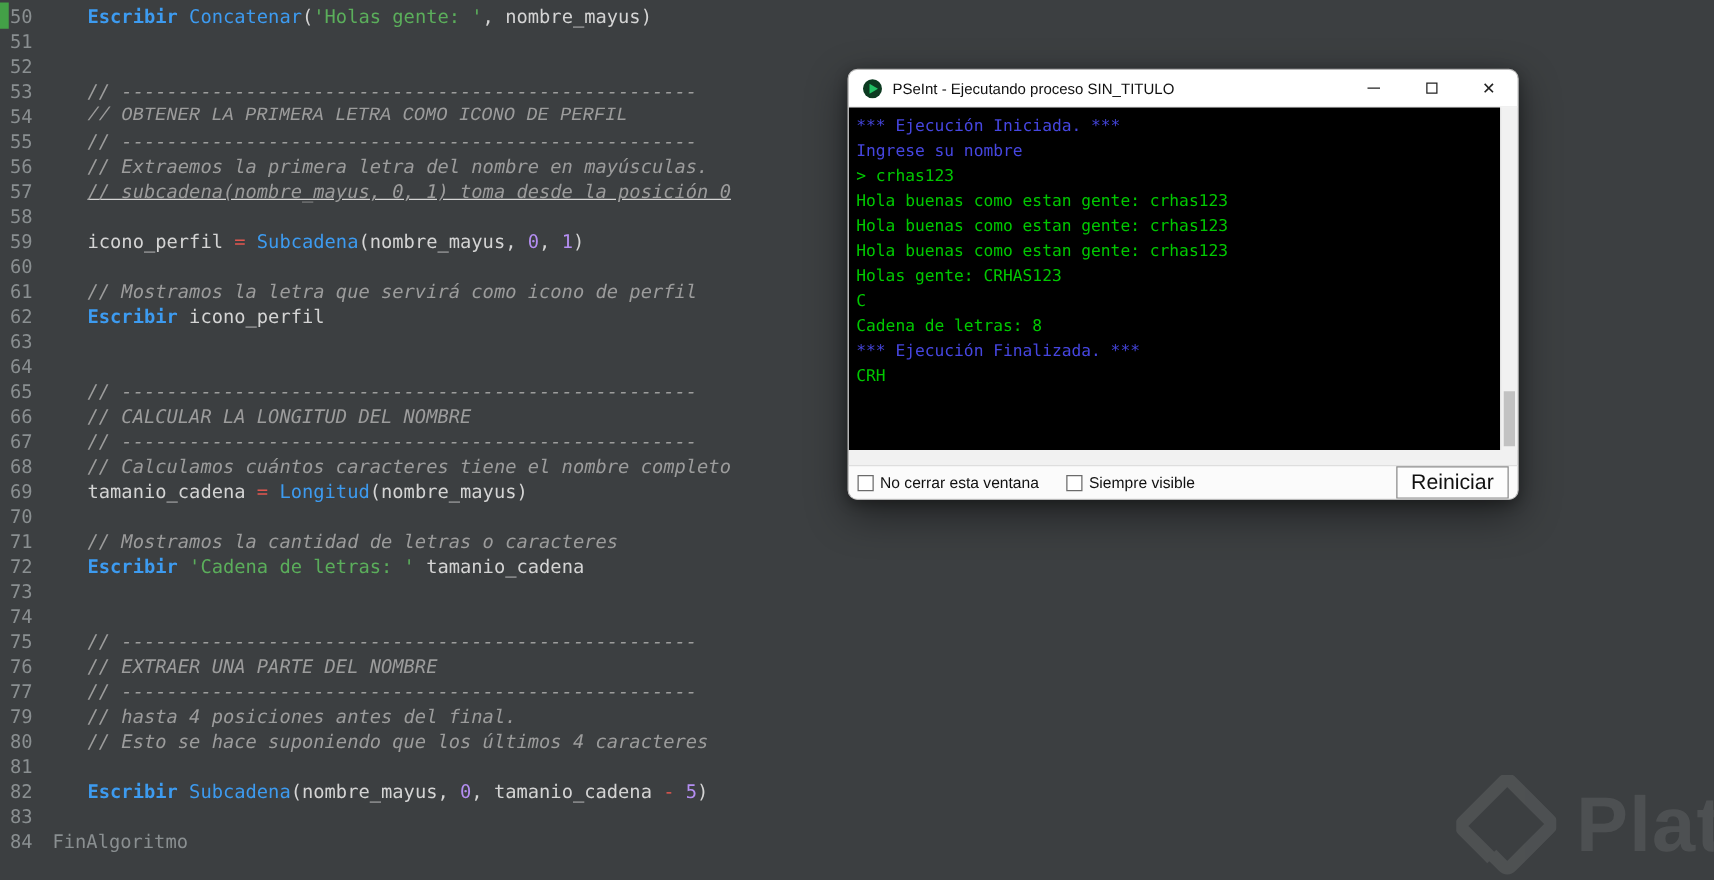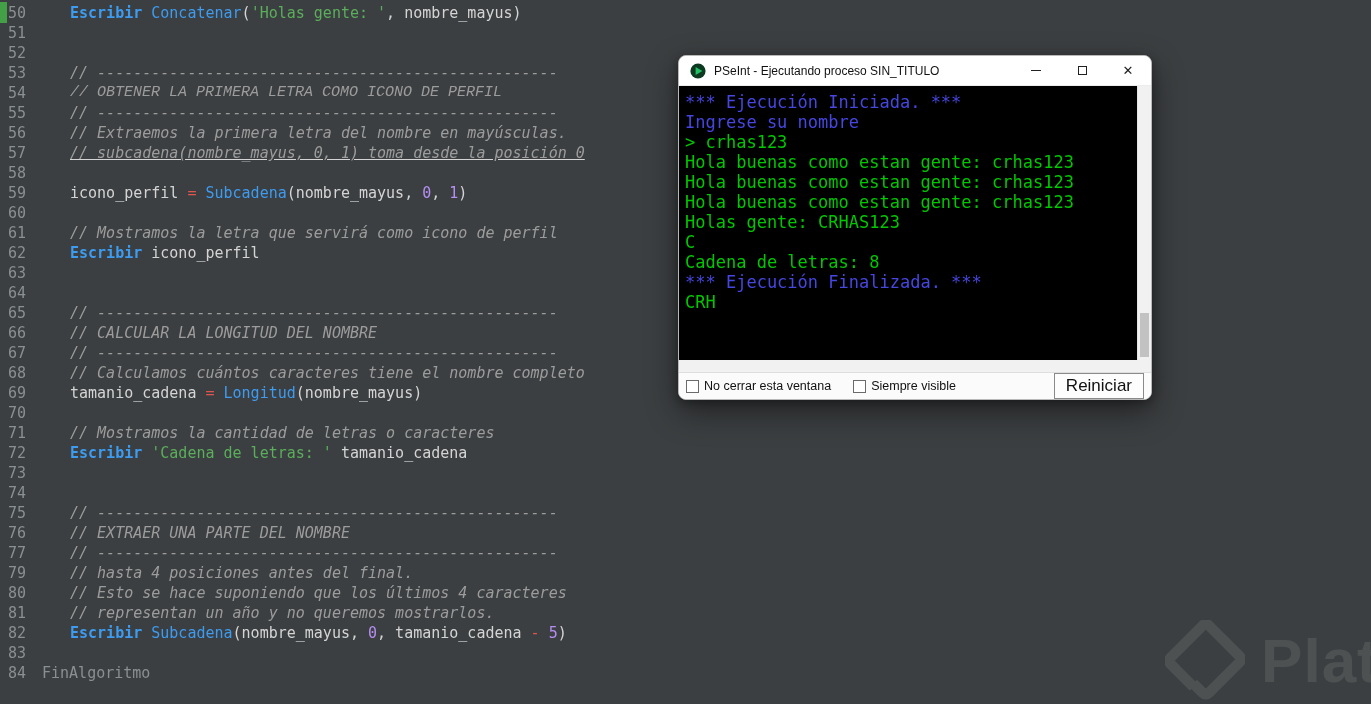--- a/index.html
+++ b/index.html
@@ -29,21 +29,21 @@
   .t-op  { color: var(--operator, #e0564f); }
   .t-cm  { color: var(--comment, #9c9c9c); font-style:italic; }
   .t-dim { color: var(--gutter-text, #8a8f91); }
   .current-line-marker {
     position:absolute; left:0; top:2px; width:7px; height:21px;
     background: var(--marker-green, #43a047);
   }
 
   
   .console-window {
-    position:absolute; left:678px; top:55px; width:474px; height:345px;
+    position:absolute; left:678px; top:55px; width:537px; height:345px;
     background:#f1f1f1; border:1px solid #b9b9b9; border-radius:8px;
     overflow:hidden; display:flex; flex-direction:column;
     box-shadow: 0 12px 32px rgba(0,0,0,0.45), 0 3px 10px rgba(0,0,0,0.30);
   }
   .titlebar {
     height:30px; background:#ffffff; display:flex; align-items:center;
     flex:none; border-bottom:1px solid #ececec;
   }
   .app-icon { width:16px; height:16px; margin:0 8px 0 11px; flex:none; }
   .app-icon svg { width:16px; height:16px; display:block; }
@@ -52,21 +52,21 @@
   .win-btn {
     width:46px; height:100%; display:flex; align-items:center; justify-content:center;
     background:transparent; border:none; font-size:13px; color:#222; cursor:default;
   }
   .glyph-min { width:10px; height:1px; background:#222; display:inline-block; }
   .glyph-max { width:9px; height:9px; border:1px solid #222; display:inline-block; }
 
   .console-body { flex:1; display:flex; min-height:0; }
   .console-output {
     flex:1; background:#000; padding:6px 6px;
-    font-family:"DejaVu Sans Mono", monospace; font-size:17px; line-height:20px;
+    font-family:"DejaVu Sans Mono", monospace; font-size:13px; line-height:20px;
     overflow:hidden;
   }
   .c-line { white-space:pre; }
   .c-sys { color: var(--console-system, #4646e0); }
   .c-usr, .c-out { color: var(--console-user, #00c800); }
 
   .scrollbar { width:14px; background:#f1f1f1; position:relative; flex:none; border-left:1px solid #e3e3e3; }
   .scroll-thumb { position:absolute; left:2px; right:2px; bottom:3px; height:44px; background:#c2c2c2; }
 
   .console-footer {
@@ -118,21 +118,21 @@
       <div class="code-row"><span class="gutter">70</span><span class="code" style="padding-left: 28px;"></span></div>
       <div class="code-row"><span class="gutter">71</span><span class="code" style="padding-left: 28px;"><span class="t-cm">// Mostramos la cantidad de letras o caracteres</span></span></div>
       <div class="code-row"><span class="gutter">72</span><span class="code" style="padding-left: 28px;"><span class="t-kw">Escribir</span><span class="t-pl"> </span><span class="t-str">'Cadena de letras: '</span><span class="t-pl"> tamanio_cadena</span></span></div>
       <div class="code-row"><span class="gutter">73</span><span class="code" style="padding-left: 28px;"></span></div>
       <div class="code-row"><span class="gutter">74</span><span class="code" style="padding-left: 28px;"></span></div>
       <div class="code-row"><span class="gutter">75</span><span class="code" style="padding-left: 28px;"><span class="t-cm">// ---------------------------------------------------</span></span></div>
       <div class="code-row"><span class="gutter">76</span><span class="code" style="padding-left: 28px;"><span class="t-cm">// EXTRAER UNA PARTE DEL NOMBRE</span></span></div>
       <div class="code-row"><span class="gutter">77</span><span class="code" style="padding-left: 28px;"><span class="t-cm">// ---------------------------------------------------</span></span></div>
       <div class="code-row"><span class="gutter">79</span><span class="code" style="padding-left: 28px;"><span class="t-cm">// hasta 4 posiciones antes del final.</span></span></div>
       <div class="code-row"><span class="gutter">80</span><span class="code" style="padding-left: 28px;"><span class="t-cm">// Esto se hace suponiendo que los últimos 4 caracteres</span></span></div>
-      <div class="code-row"><span class="gutter">81</span><span class="code" style="padding-left: 28px;"><span class="t-cm">// representan un año y no queremos mostrarlos.</span></span></div>
+      <div class="code-row"><span class="gutter">81</span></div>
       <div class="code-row"><span class="gutter">82</span><span class="code" style="padding-left: 28px;"><span class="t-kw">Escribir</span><span class="t-pl"> </span><span class="t-fn">Subcadena</span><span class="t-pl">(nombre_mayus, </span><span class="t-num">0</span><span class="t-pl">, tamanio_cadena </span><span class="t-op">-</span><span class="t-pl"> </span><span class="t-num">5</span><span class="t-pl">)</span></span></div>
       <div class="code-row"><span class="gutter">83</span><span class="code" style="padding-left: 28px;"></span></div>
       <div class="code-row"><span class="gutter">84</span><span class="code" style="padding-left: 0px;"><span class="t-dim">FinAlgoritmo</span></span></div>
     </div>
 </div>
 
 <div class="console-window">
   <div class="titlebar">
     <span class="app-icon">
       <svg viewBox="0 0 16 16">

